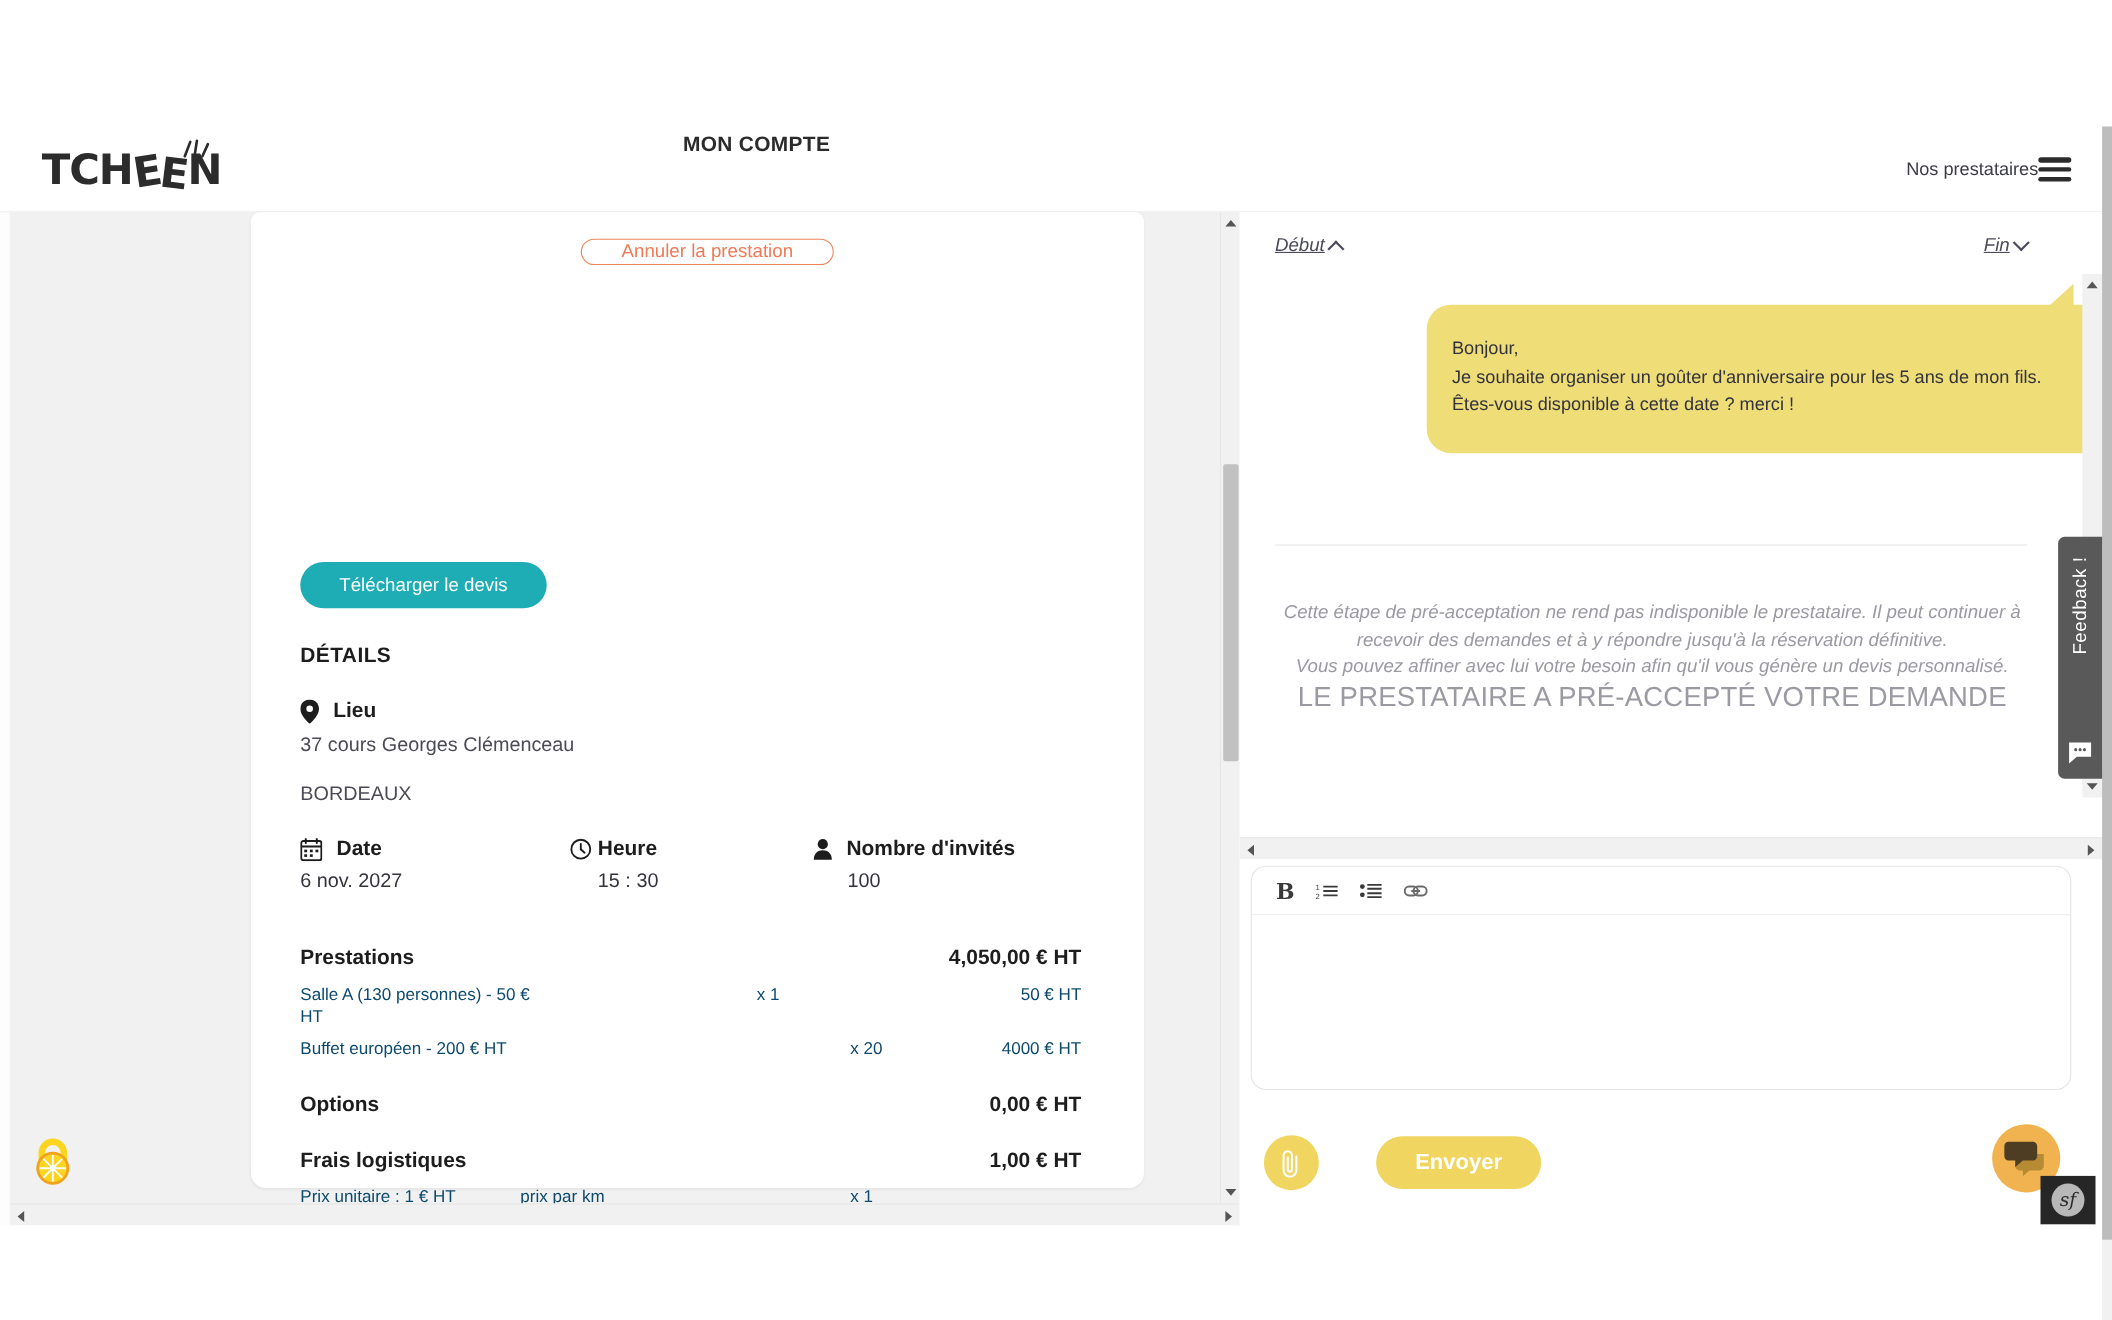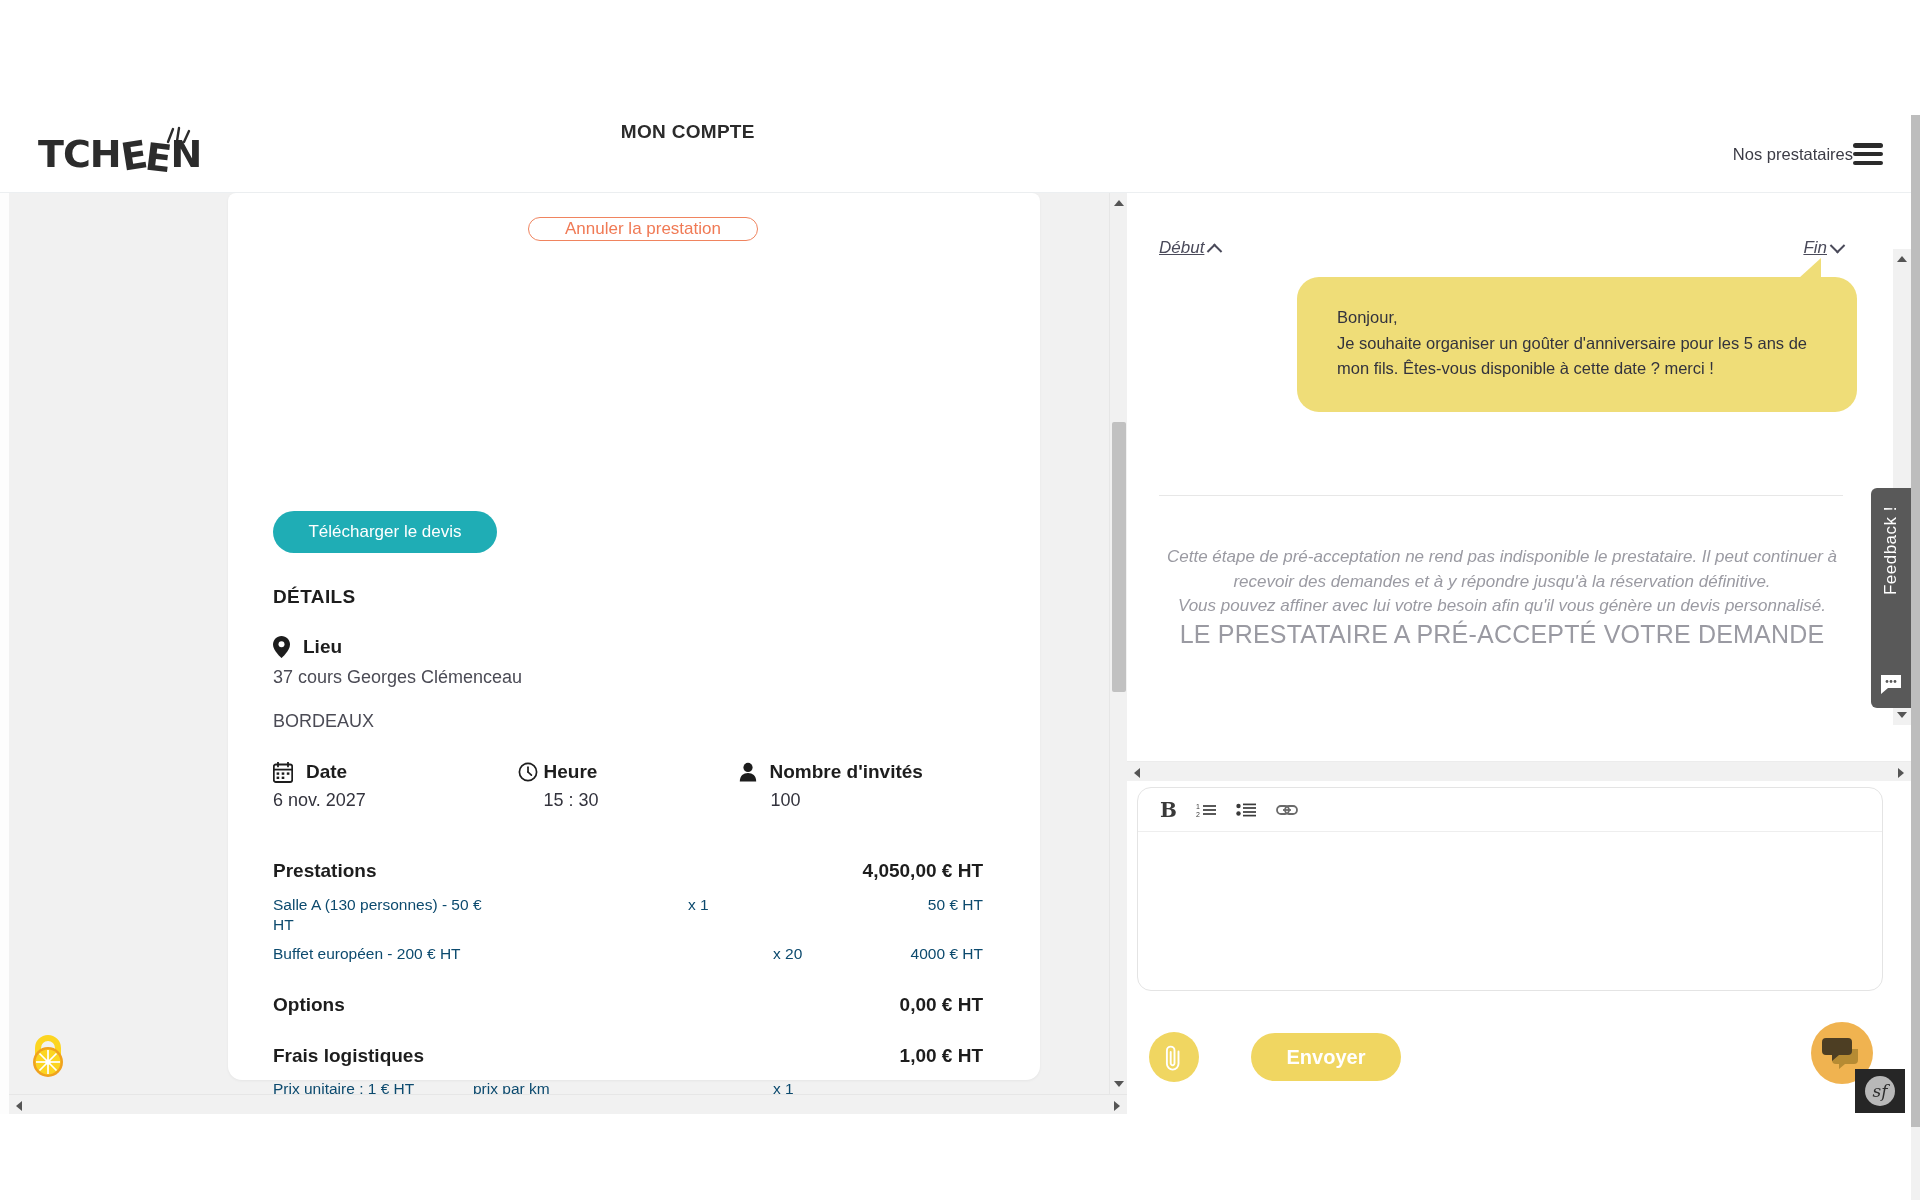--- a/index.html
+++ b/index.html
@@ -202,33 +202,33 @@
     position: absolute; left: 1118px; top: 0; width: 784px; height: 921px;
     background: #ffffff;
   }
   #chat-scroll {
     position: absolute; left: 0; top: 0; width: 784px; height: 588px;
     background: #ffffff;
   }
   #start-end {
     position: absolute; left: 32px; top: 20px; width: 684px;
     display: flex; justify-content: space-between; align-items: center;
-    font-size: 17px; font-style: italic; color: #4a4a5a; margin-top: 25px;
+    font-size: 17px; font-style: italic; color: #4a4a5a;
   }
   .se-item { display: flex; align-items: center; gap: 5px; cursor: pointer; }
   .se-item .txt { text-decoration: underline; }
   .chev { width: 11px; height: 11px; border-right: 2px solid #4a4a5a; border-bottom: 2px solid #4a4a5a; }
   .chev.up { transform: rotate(-135deg) translate(-2px,-2px); }
   .chev.down { transform: rotate(45deg) translate(-2px,-2px); }
 
   #bubble {
-    position: absolute; left: 170px; top: 84px; width: 560px;
+    position: absolute; left: 170px; top: 84px; width: 624px;
     background: #efdd78;
     border-radius: 22px;
-    padding: 28px 40px 30px 40px;
+    padding: 28px 40px 30px 23px;
     font-size: 16.5px; color: #33333d; line-height: 1.55;
   }
   #bubble::after {
     content: ""; position: absolute; right: 36px; top: -19px;
     width: 0; height: 0;
     border-left: 22px solid transparent;
     border-bottom: 20px solid #efdd78;
   }
 
   #divider {

